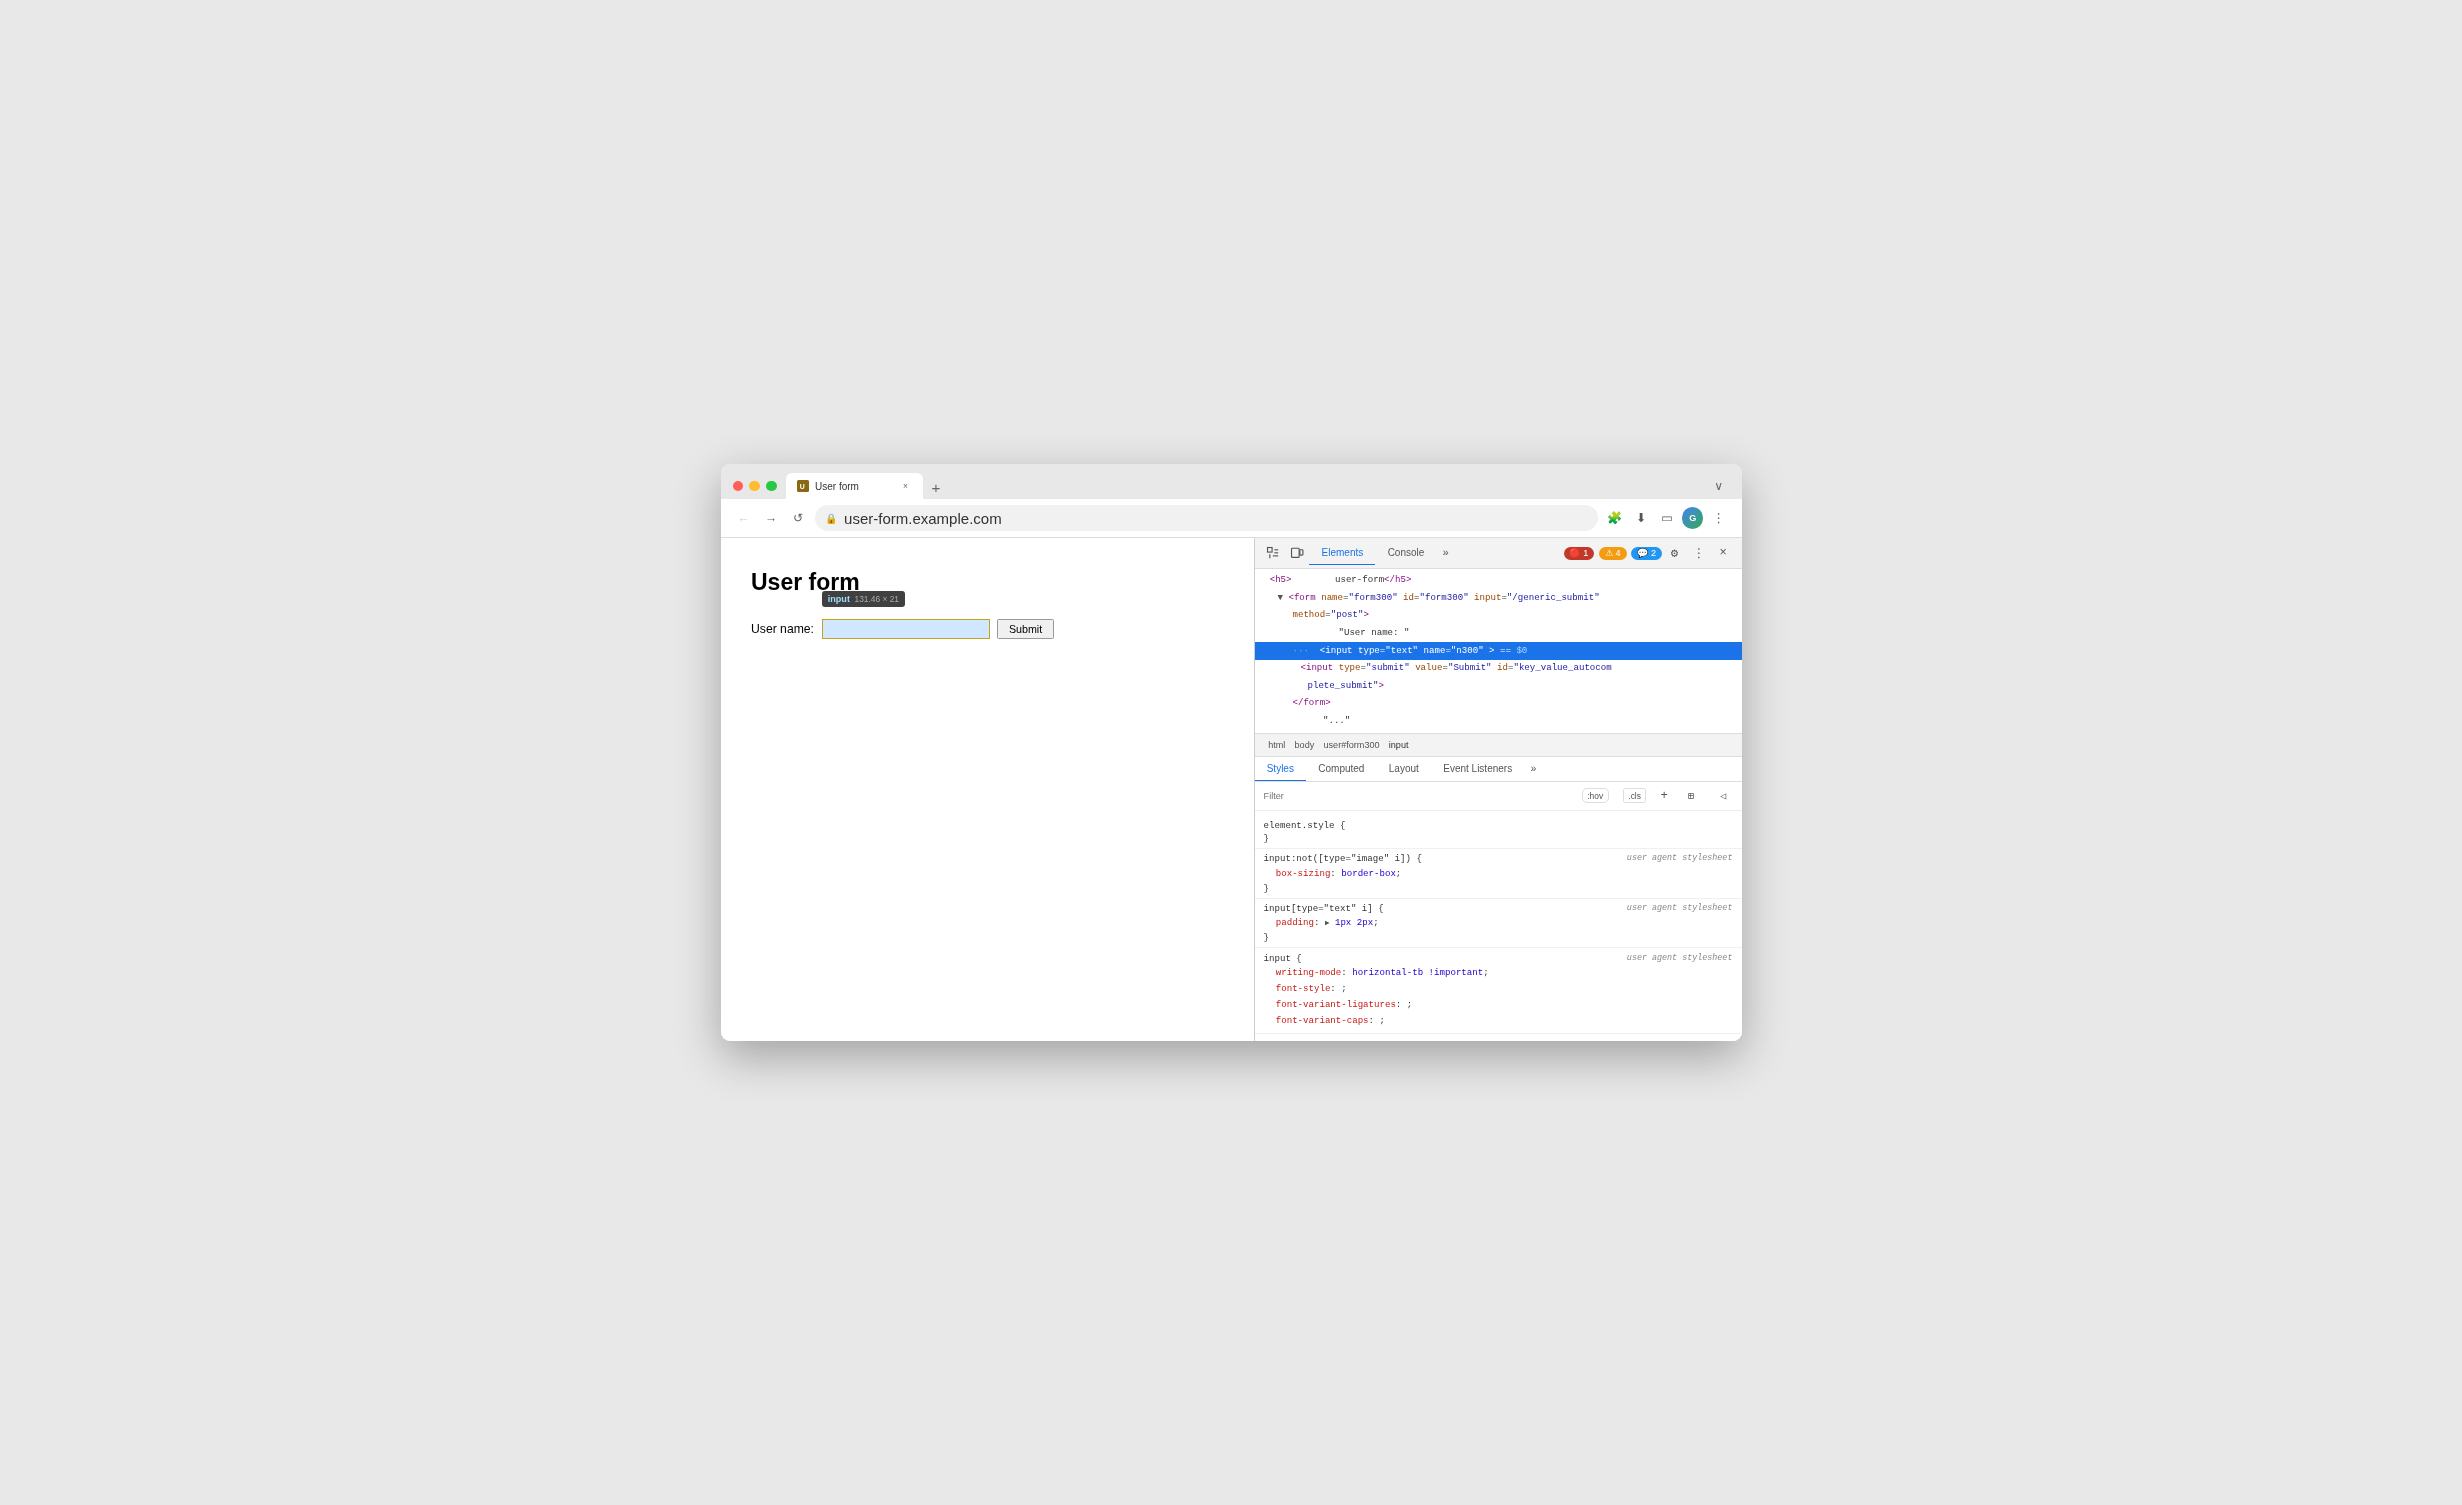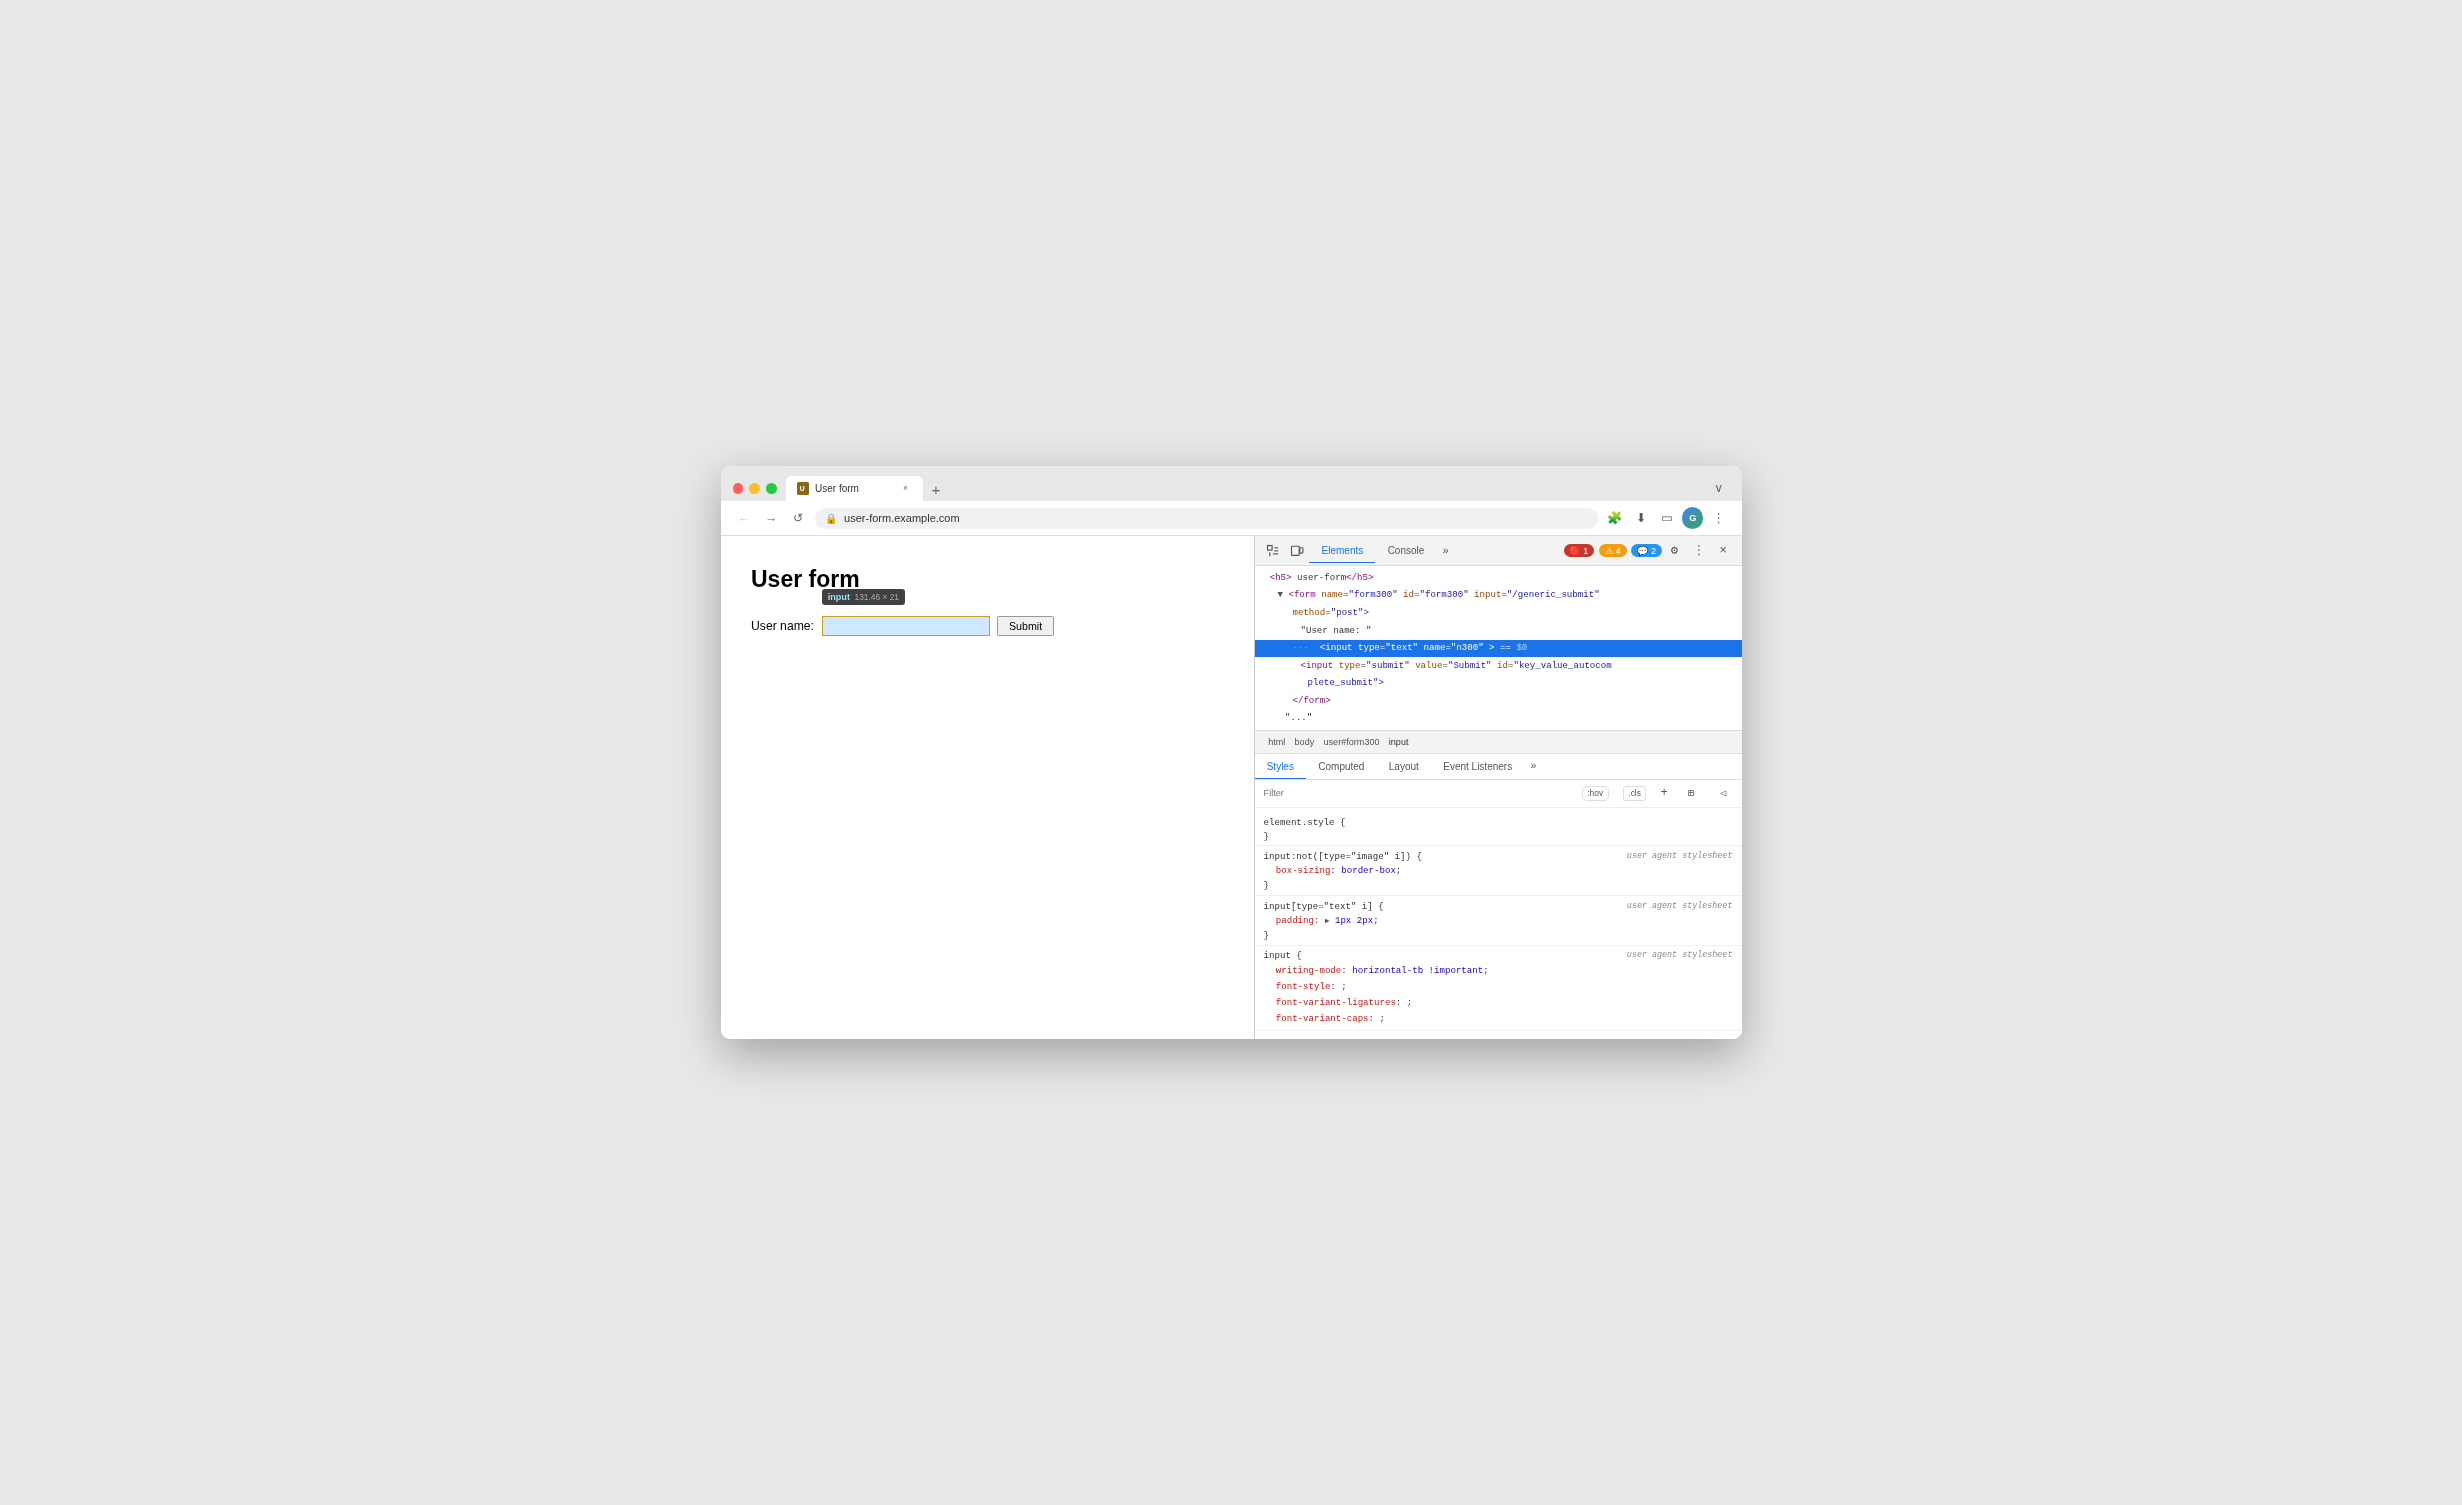--- a/index.html
+++ b/index.html
@@ -142,21 +142,21 @@
 
     .address-bar .secure-icon {
       color: #666;
       font-size: 10px;
     }
 
     .address-input {
       flex: 1;
       border: none;
       background: transparent;
-      font-size: 11px;
+      font-size: 15px;
       color: #333;
       outline: none;
     }
 
     .toolbar-right {
       display: flex;
       align-items: center;
       gap: 4.6px;
     }
 
@@ -420,21 +420,21 @@
 
     .dom-line.selected .html-tag { color: white; }
     .dom-line.selected .attr-name { color: white; }
     .dom-line.selected .attr-value { color: white; }
     .dom-line.selected .dom-equals { color: white; }
     .dom-line.selected .dollar-zero { color: #a8d8ff; }
 
     .html-tag { color: #881280; }
     .attr-name { color: #994500; }
     .attr-value { color: #1a1aa6; }
-    .dom-text { color: #333; }
+    .dom-text { color: #333; margin-left: 38px; }
     .dom-equals { color: #333; }
     .dollar-zero { color: #555; }
 
     
     .breadcrumb-bar {
       display: flex;
       align-items: center;
       gap: 0;
       padding: 4.6px 9.1px;
       background: #f3f3f3;

